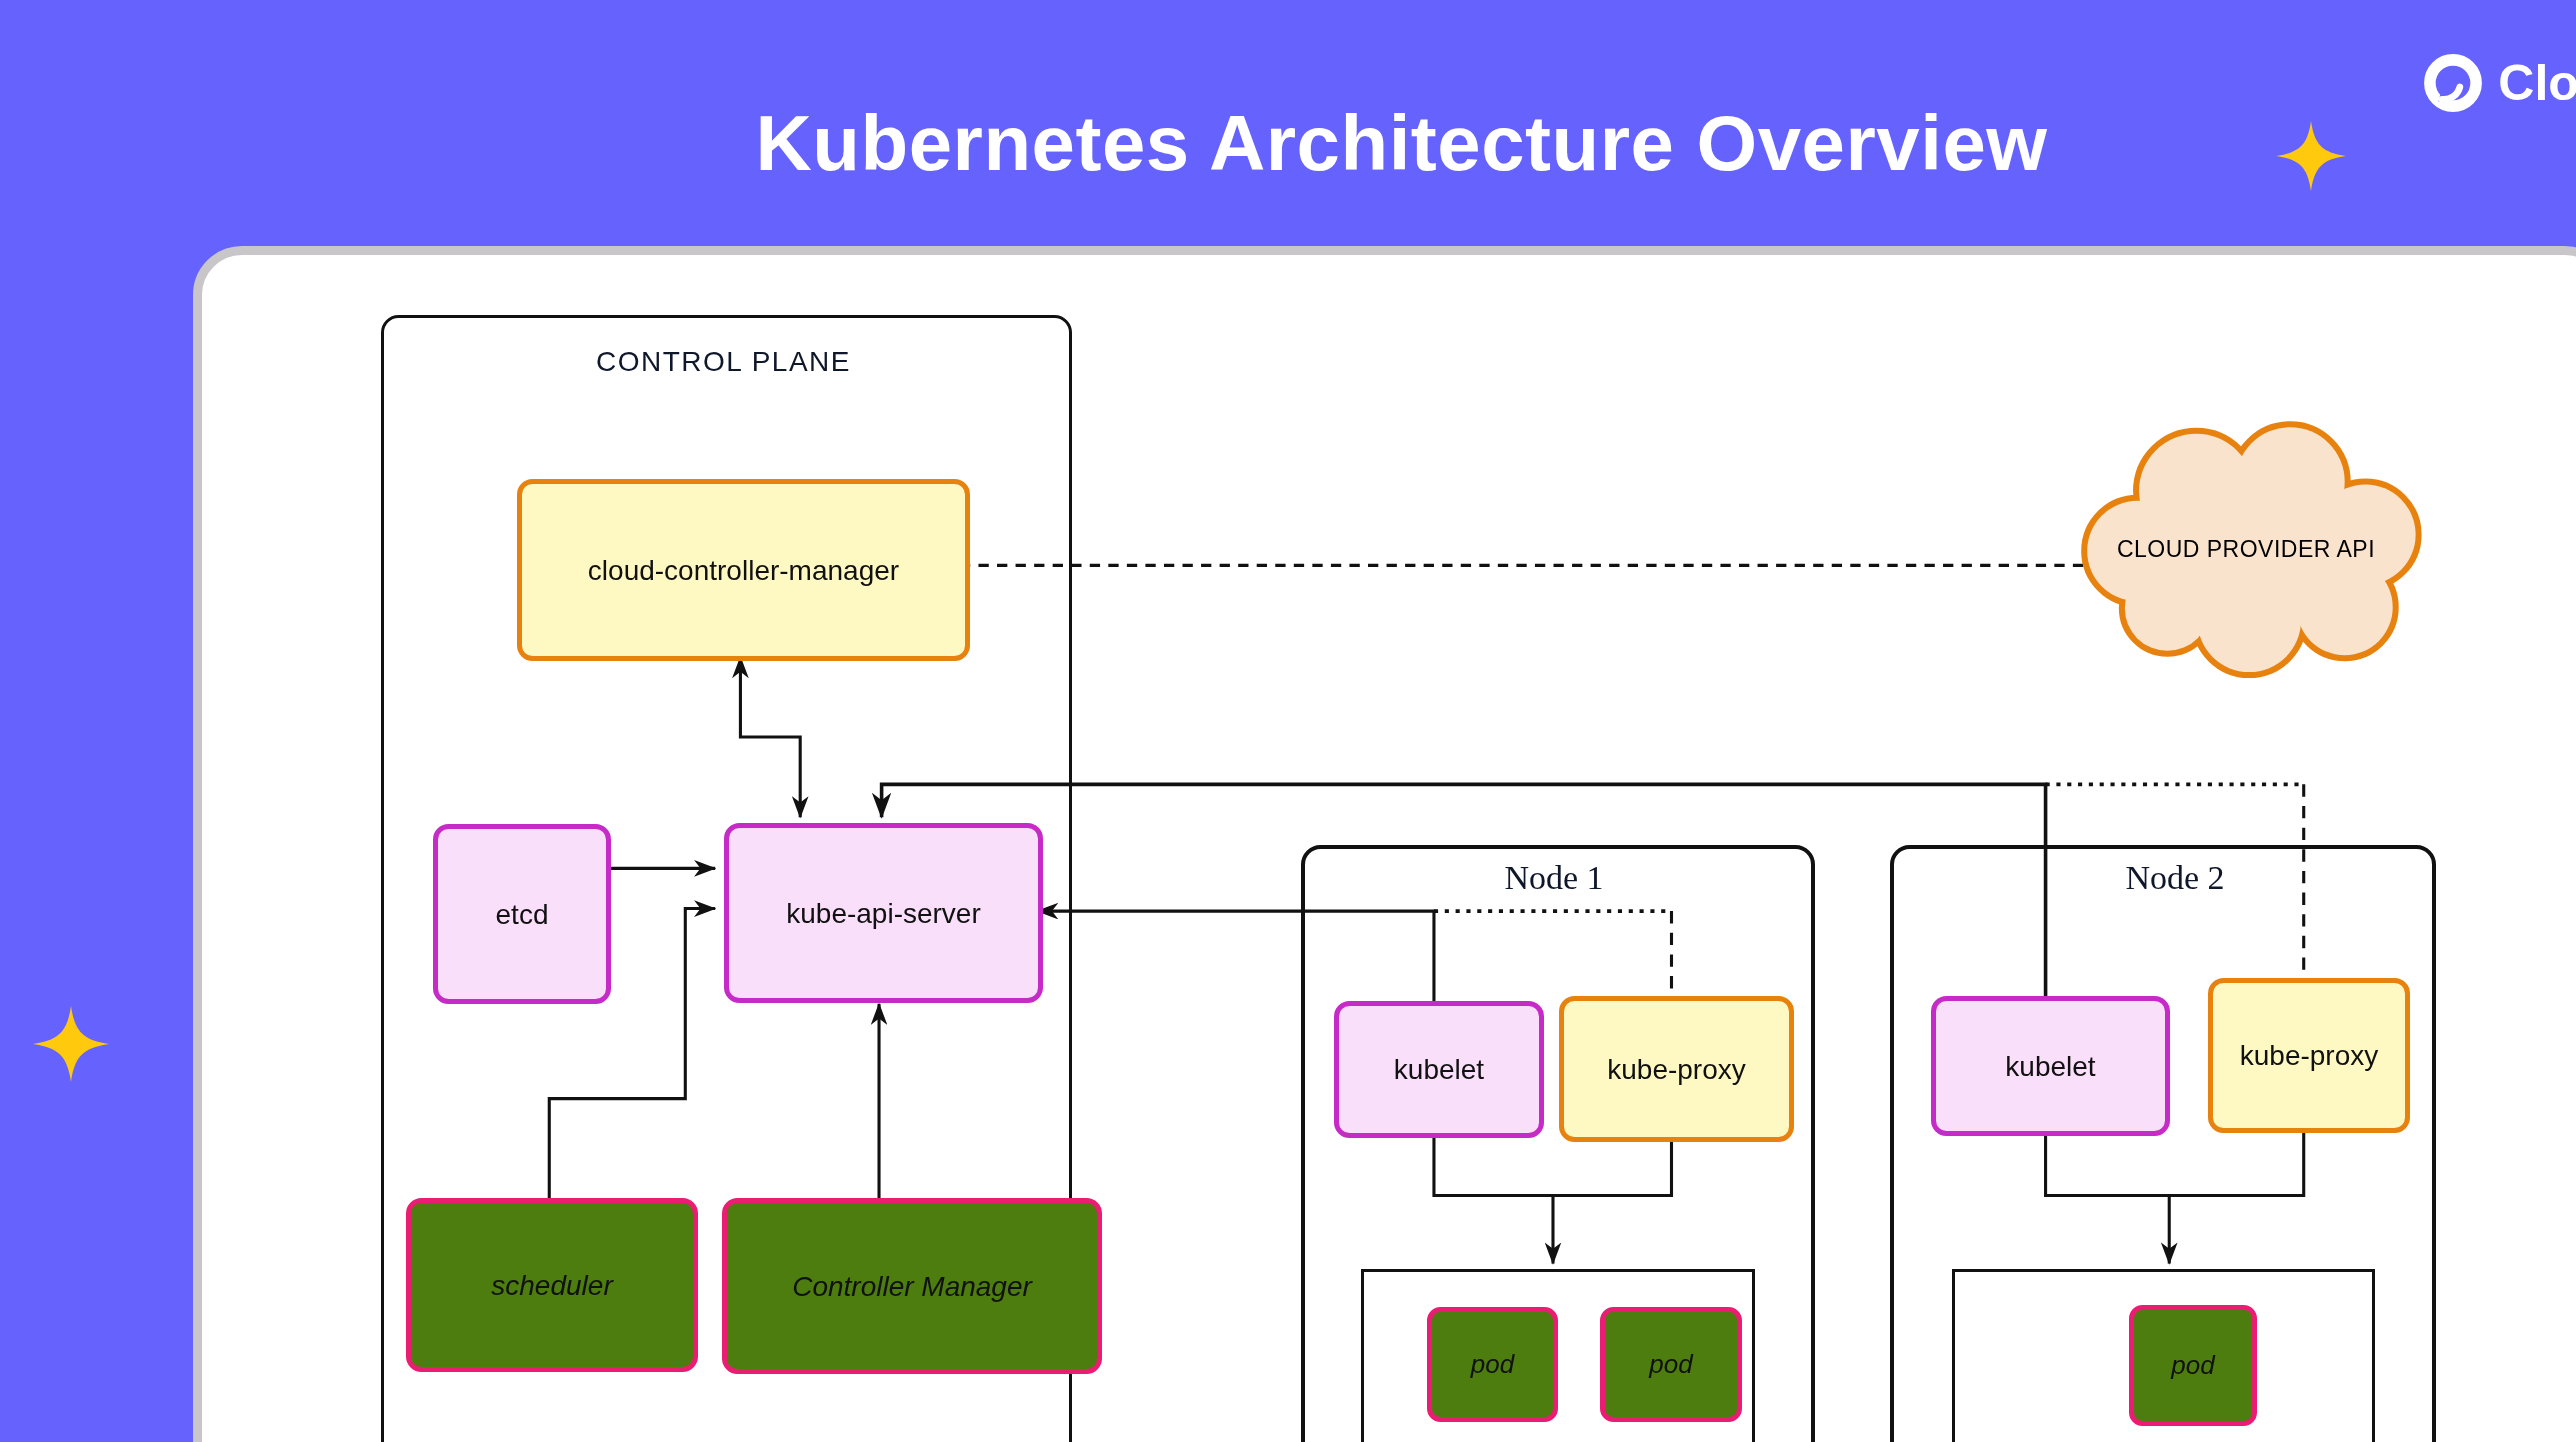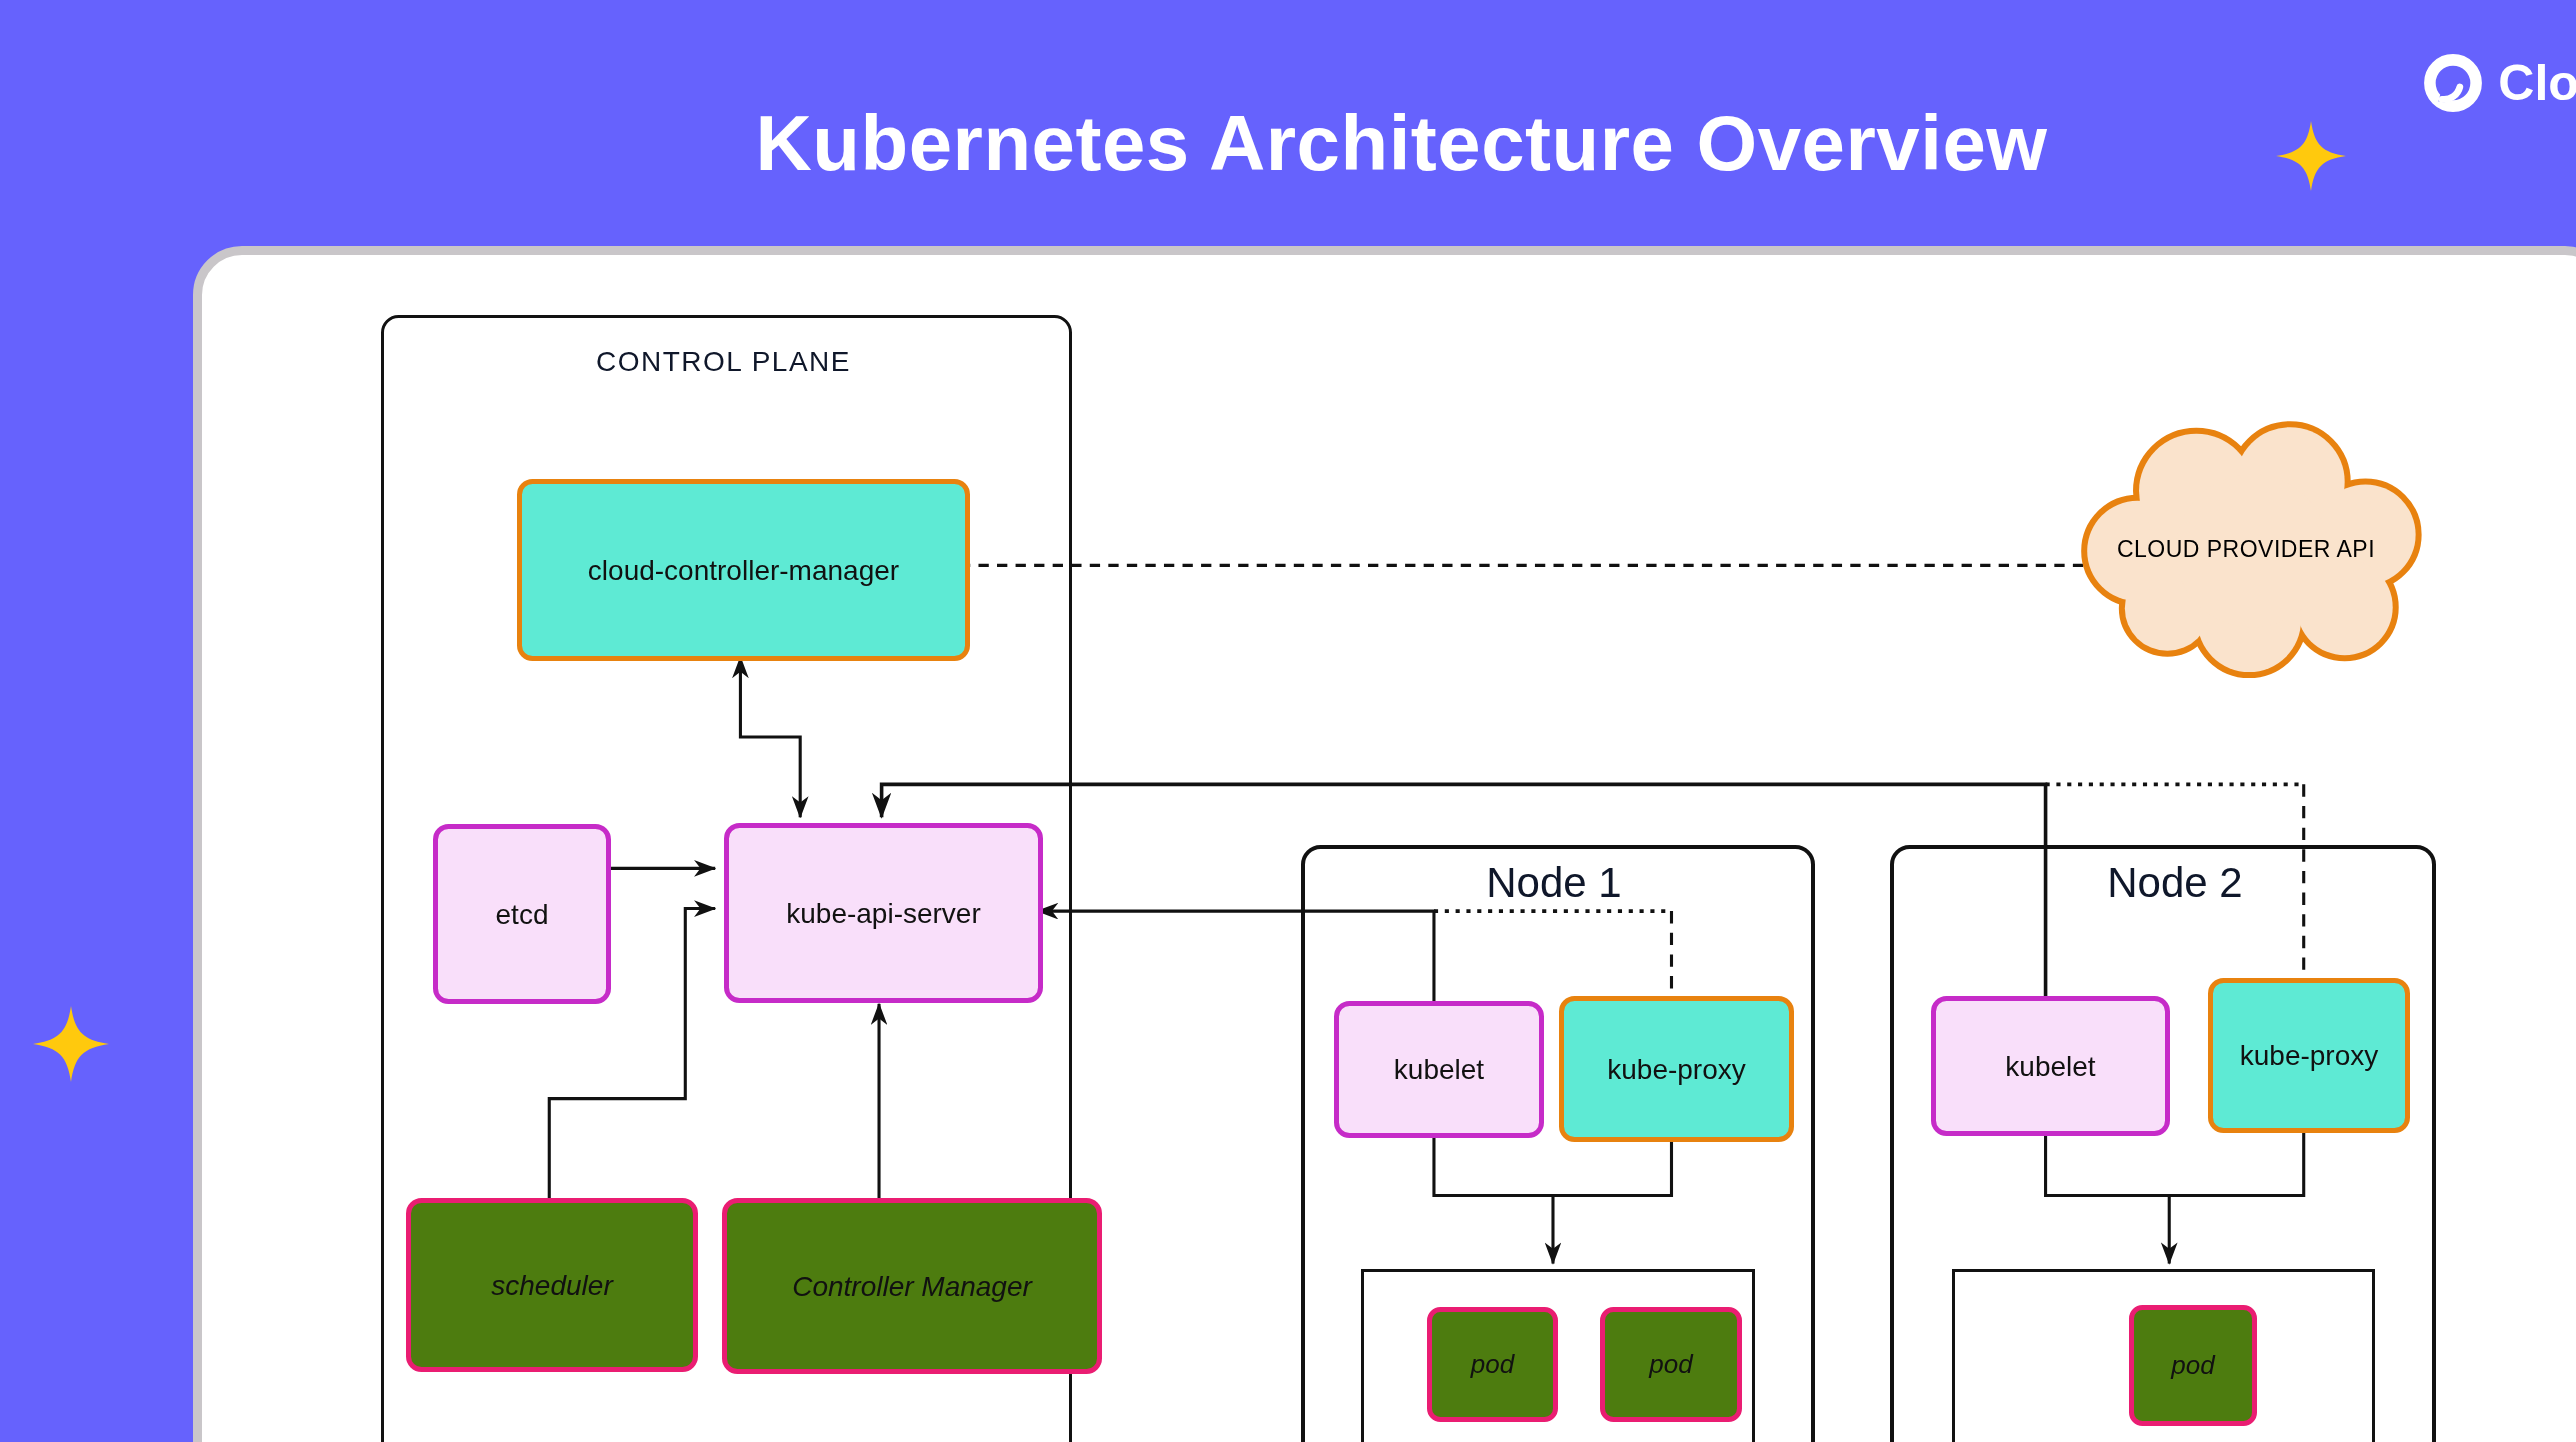--- a/index.html
+++ b/index.html
@@ -35,35 +35,35 @@
   #control-plane-box{left:381px;top:315px;width:685px;height:1185px;border-radius:17.5px;border-width:3.6px;}
   #node1-box{left:1301px;top:845px;width:506px;height:670px;border-radius:19.6px;border-width:4.1px;}
   #node2-box{left:1890px;top:845px;width:538px;height:670px;border-radius:19.6px;border-width:4.1px;}
   #pods1-box{left:1361px;top:1269px;width:388px;height:206px;border-radius:0;border-width:3.1px;}
   #pods2-box{left:1952px;top:1269px;width:417px;height:206px;border-radius:0;border-width:3.1px;}
 
   .frame-label{
     position:absolute;z-index:4;color:#0f172a;text-align:center;
   }
   #control-plane-label{left:381px;top:346px;width:685px;font-size:28px;letter-spacing:1.5px;}
-  .node-label{font-family:Liberation Sans, sans-serif;font-size:42px;}
+  .node-label{font-family:Liberation Serif, serif;font-size:34px;}
   #node1-label{left:1301px;top:859px;width:506px;}
   #node2-label{left:1890px;top:859px;width:538px;padding-left:16px;}
 
   
   #wires{left:0;top:0;width:2803px;height:1443px;z-index:5;}
 
   
   .box{
     position:absolute;z-index:7;
     display:flex;align-items:center;justify-content:center;
     text-align:center;color:#111;font-size:28px;
     border-radius:15.5px;line-height:1.25;
   }
-  .orange{border:5.2px solid #E8820F;background:#5eead4;}
+  .orange{border:5.2px solid #E8820F;background:#fef9c3;}
   .magenta{border:5.7px solid #C62BC8;background:#F9DFFA;justify-content:center;}
   .pink{border:5.7px solid #EA1D72;background:#4d7c0f;font-style:italic;}
 
   #ccm-box{left:517px;top:479px;width:443px;height:172px;}
   #etcd-box{left:433px;top:824px;width:168px;height:170px;}
   #api-box{left:724px;top:823px;width:309px;height:170px;}
   #scheduler-box{left:406px;top:1198px;width:282px;height:164px;}
   #cm-box{left:722px;top:1198px;width:304px;height:166px;padding:0 33px;}
   #kubelet1-box{left:1334px;top:1001px;width:200px;height:127px;}
   #kubeproxy1-box{left:1559px;top:996px;width:225px;height:136px;}

